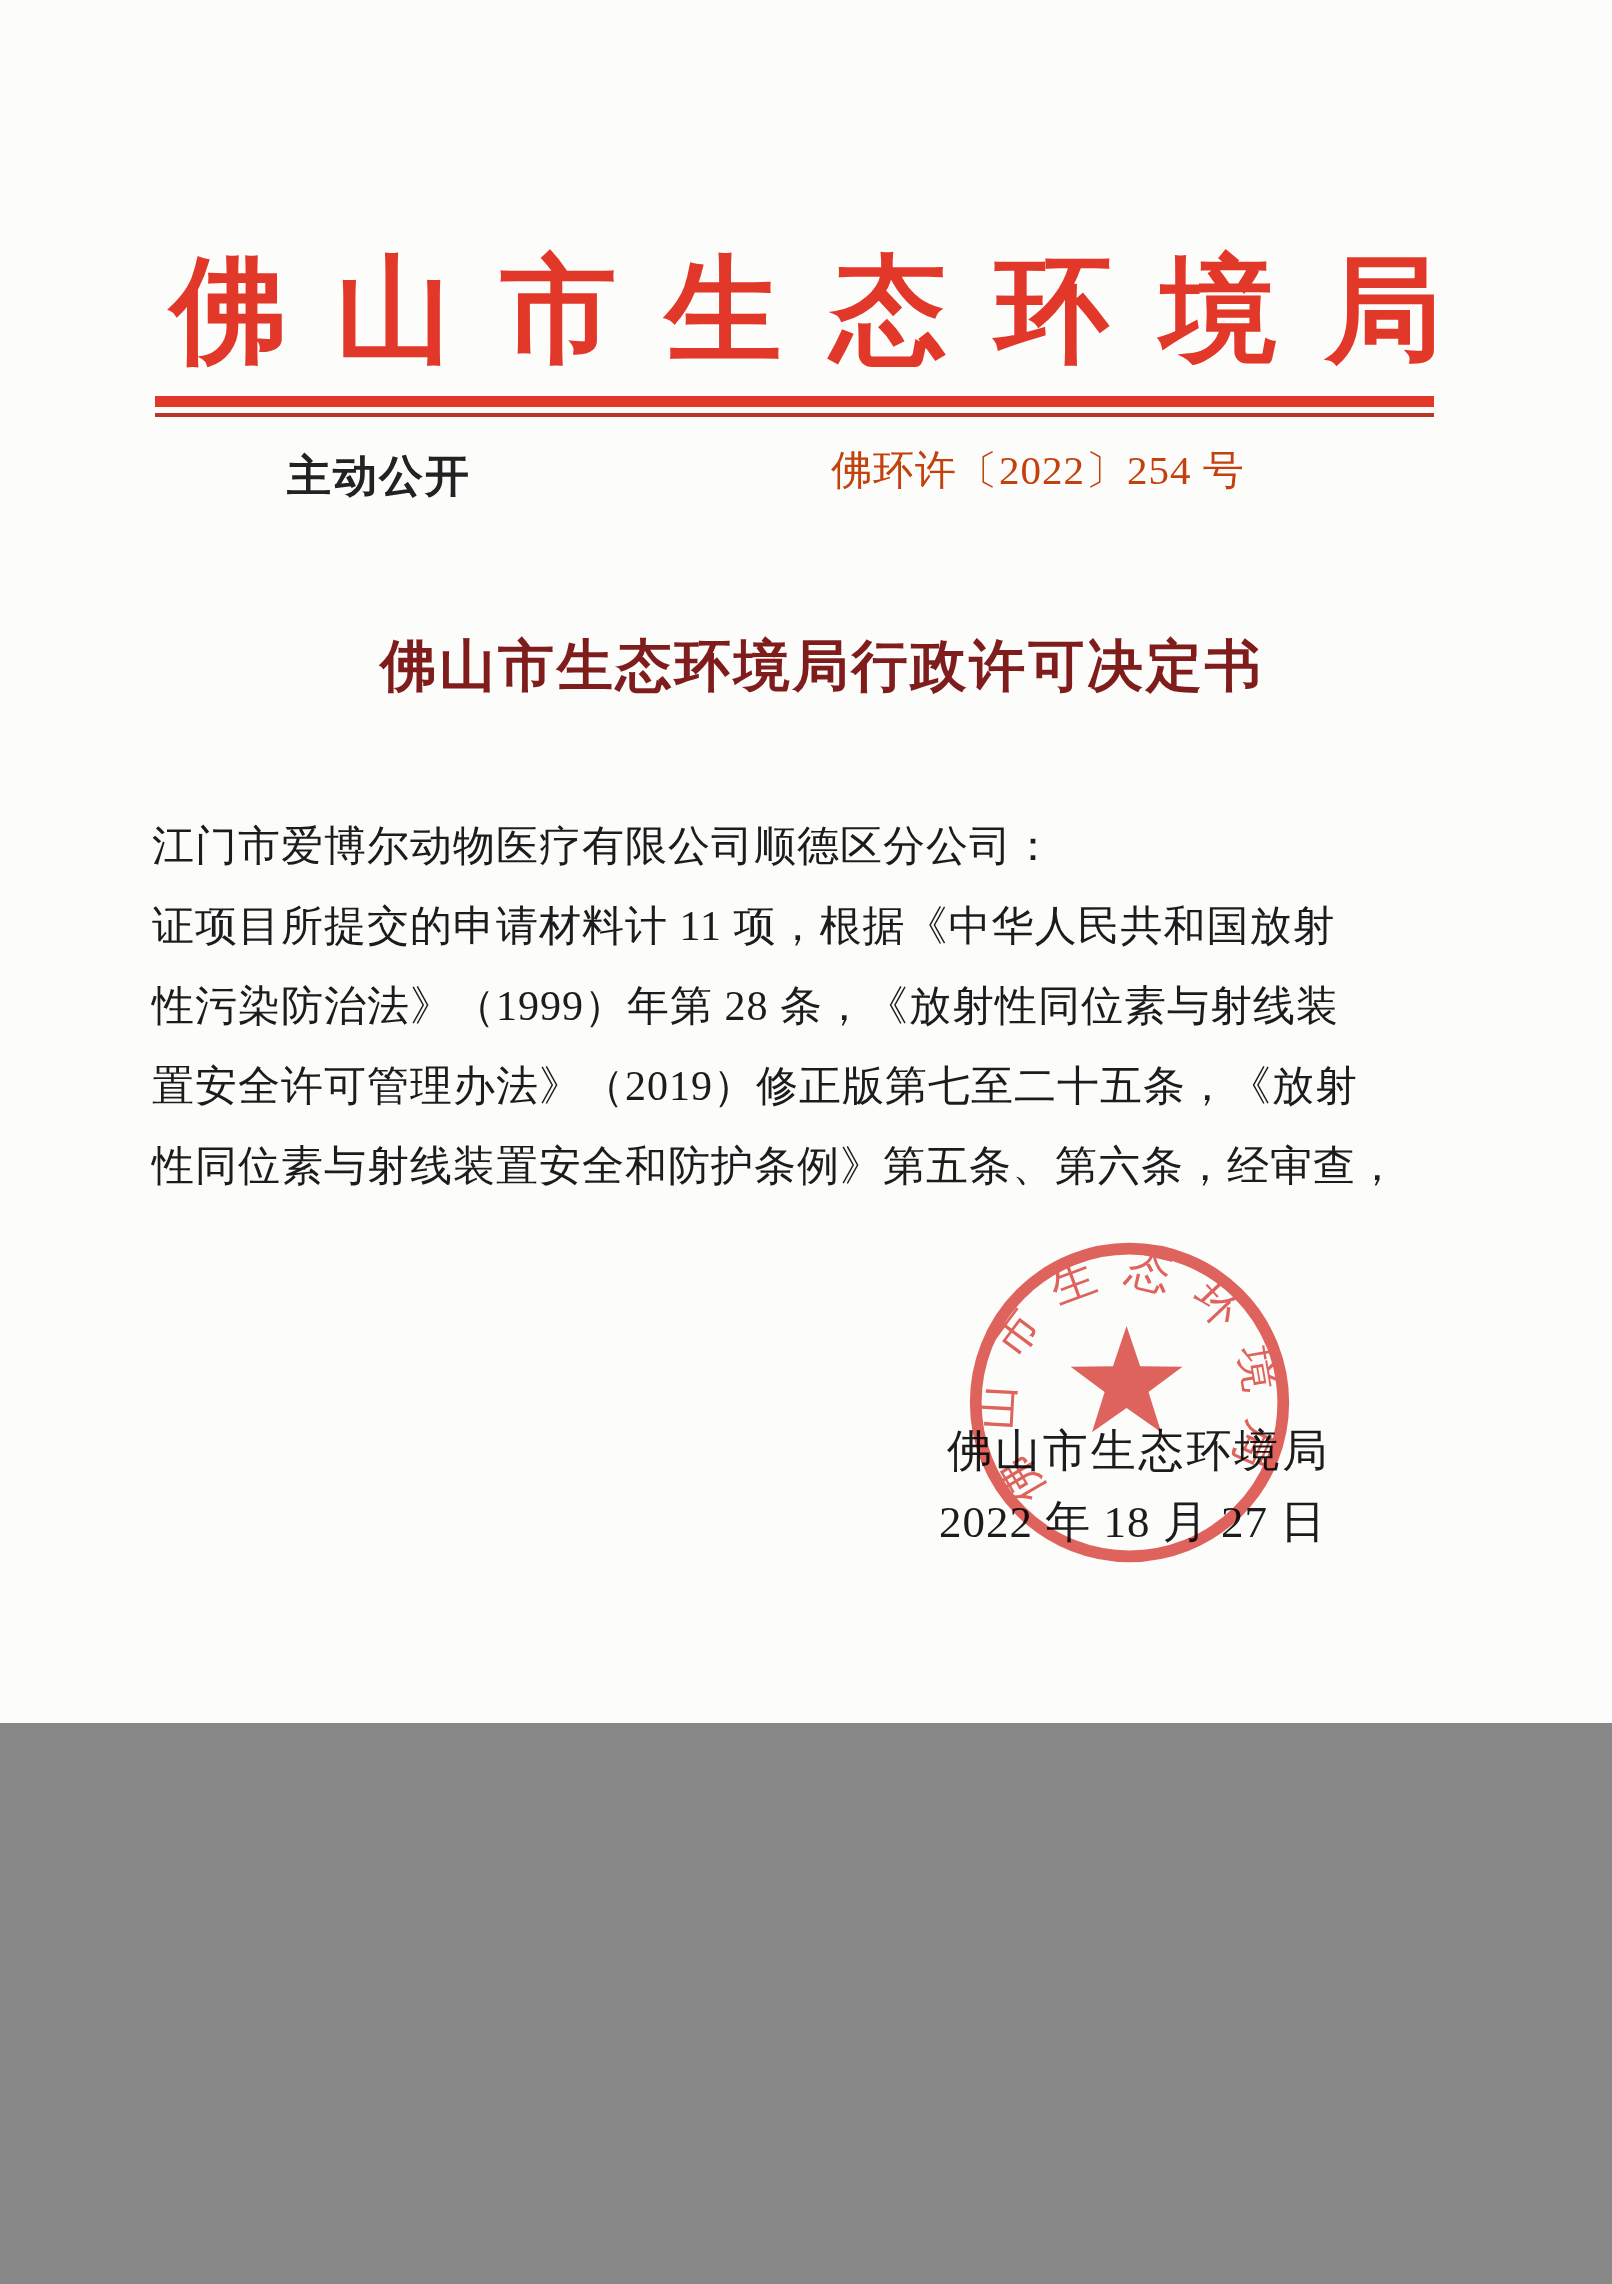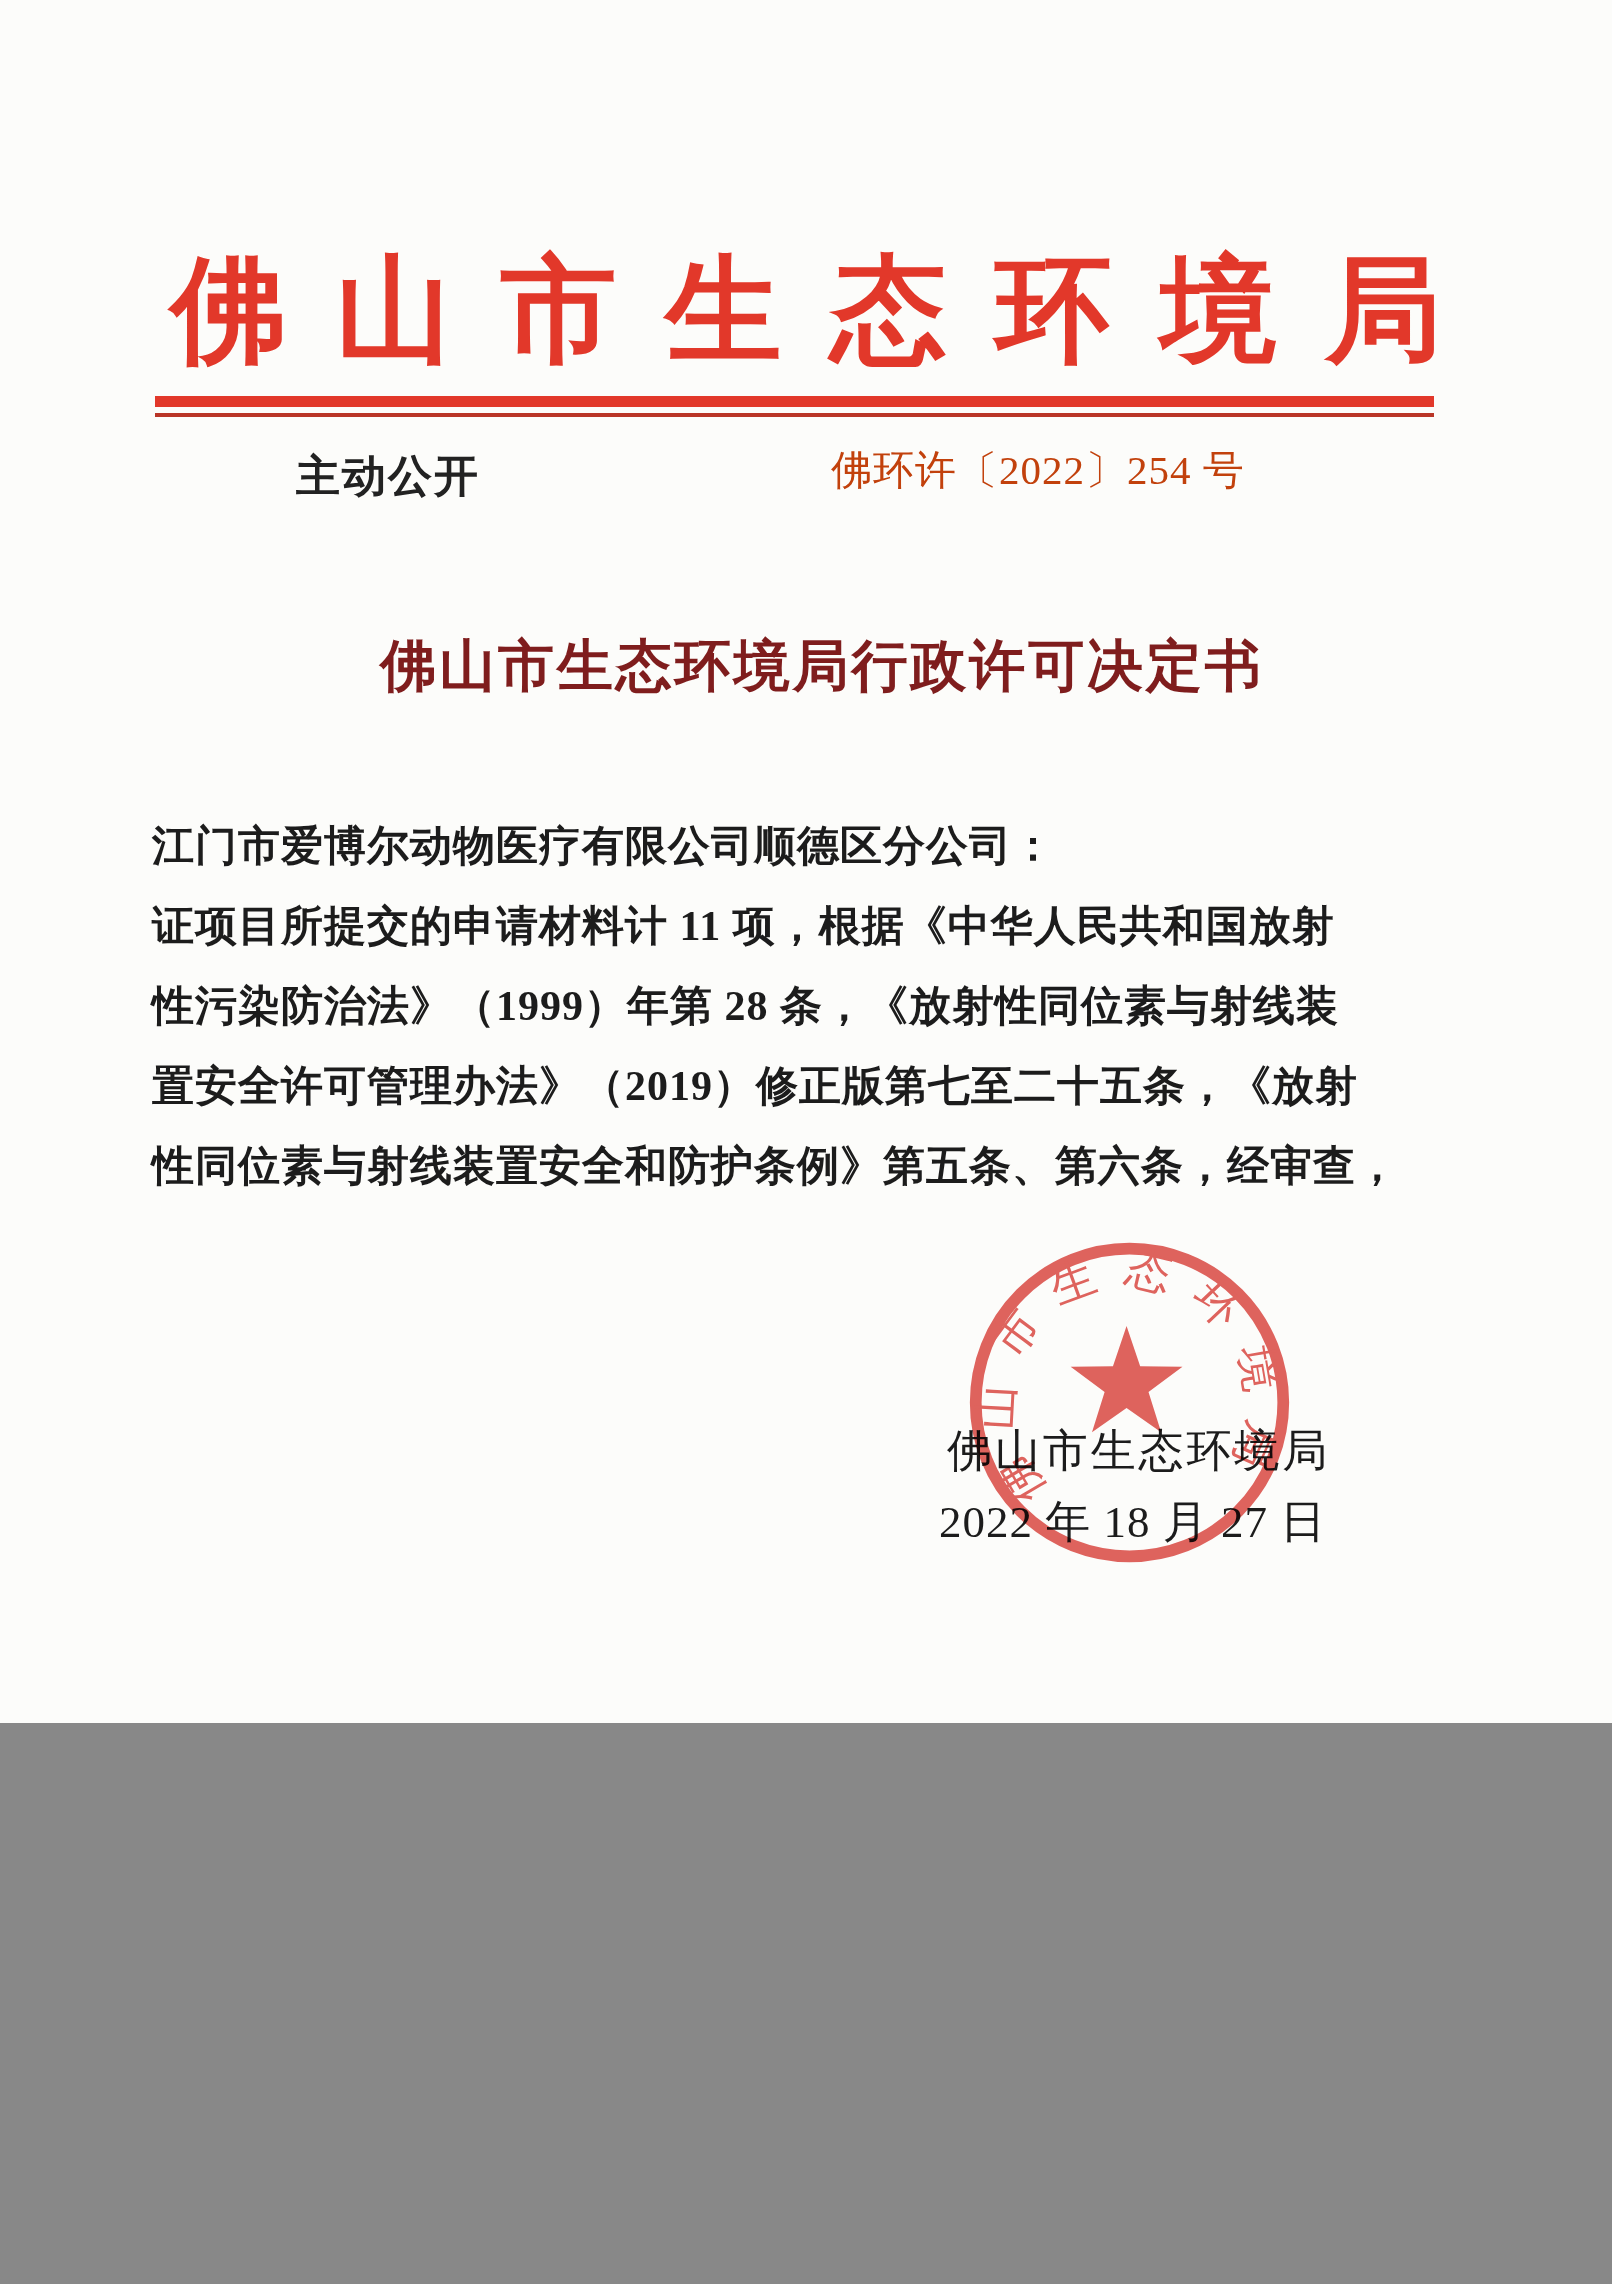--- a/index.html
+++ b/index.html
@@ -23,37 +23,37 @@
     color:#e2382a;
     white-space:nowrap;
   }
   .rule { position:absolute; }
   .rule-top-thick { left:155px; top:396px; width:1279px; height:10.8px; background:#e2382a; }
   .rule-top-thin  { left:155px; top:413px; width:1279px; height:3.9px;  background:#b93527; }
   .disclosure-label {
     position:absolute; left:287px; top:447px;
     font-family:"Liberation Sans","DejaVu Sans",sans-serif;
     font-weight:bold; font-size:44px; color:#222;
-    letter-spacing:2px; white-space:nowrap;margin-left:9px;
+    letter-spacing:2px; white-space:nowrap;
   }
   .document-number {
     position:absolute; left:831px; top:443px;
     font-size:41px; color:#c2410c; letter-spacing:1px; white-space:nowrap;
   }
   .document-title {
     position:absolute; top:629px; left:0; width:100%;
     margin:0; text-align:center;
     font-size:56px; font-weight:bold; letter-spacing:2.9px;
     color:#7f1d1d; white-space:nowrap;padding-left:16px;
   }
   .body-paragraph {
     position:absolute; left:152px; top:806px; width:1294px;
     font-size:42px; letter-spacing:1px;
   }
-  .body-line { height:80px; line-height:80px; white-space:nowrap;font-weight:bold; }
+  .body-line { height:80px; line-height:80px; white-space:nowrap; }
   .body-line.indent { padding-left:86px; }
   .signature-agency {
     position:absolute; left:947px; top:1421px;
     font-size:45px; letter-spacing:2.9px; white-space:nowrap;
   }
   .signature-date {
     position:absolute; left:939px; top:1492px;
     font-size:45px; letter-spacing:1px; white-space:nowrap;
   }
   .official-seal {

